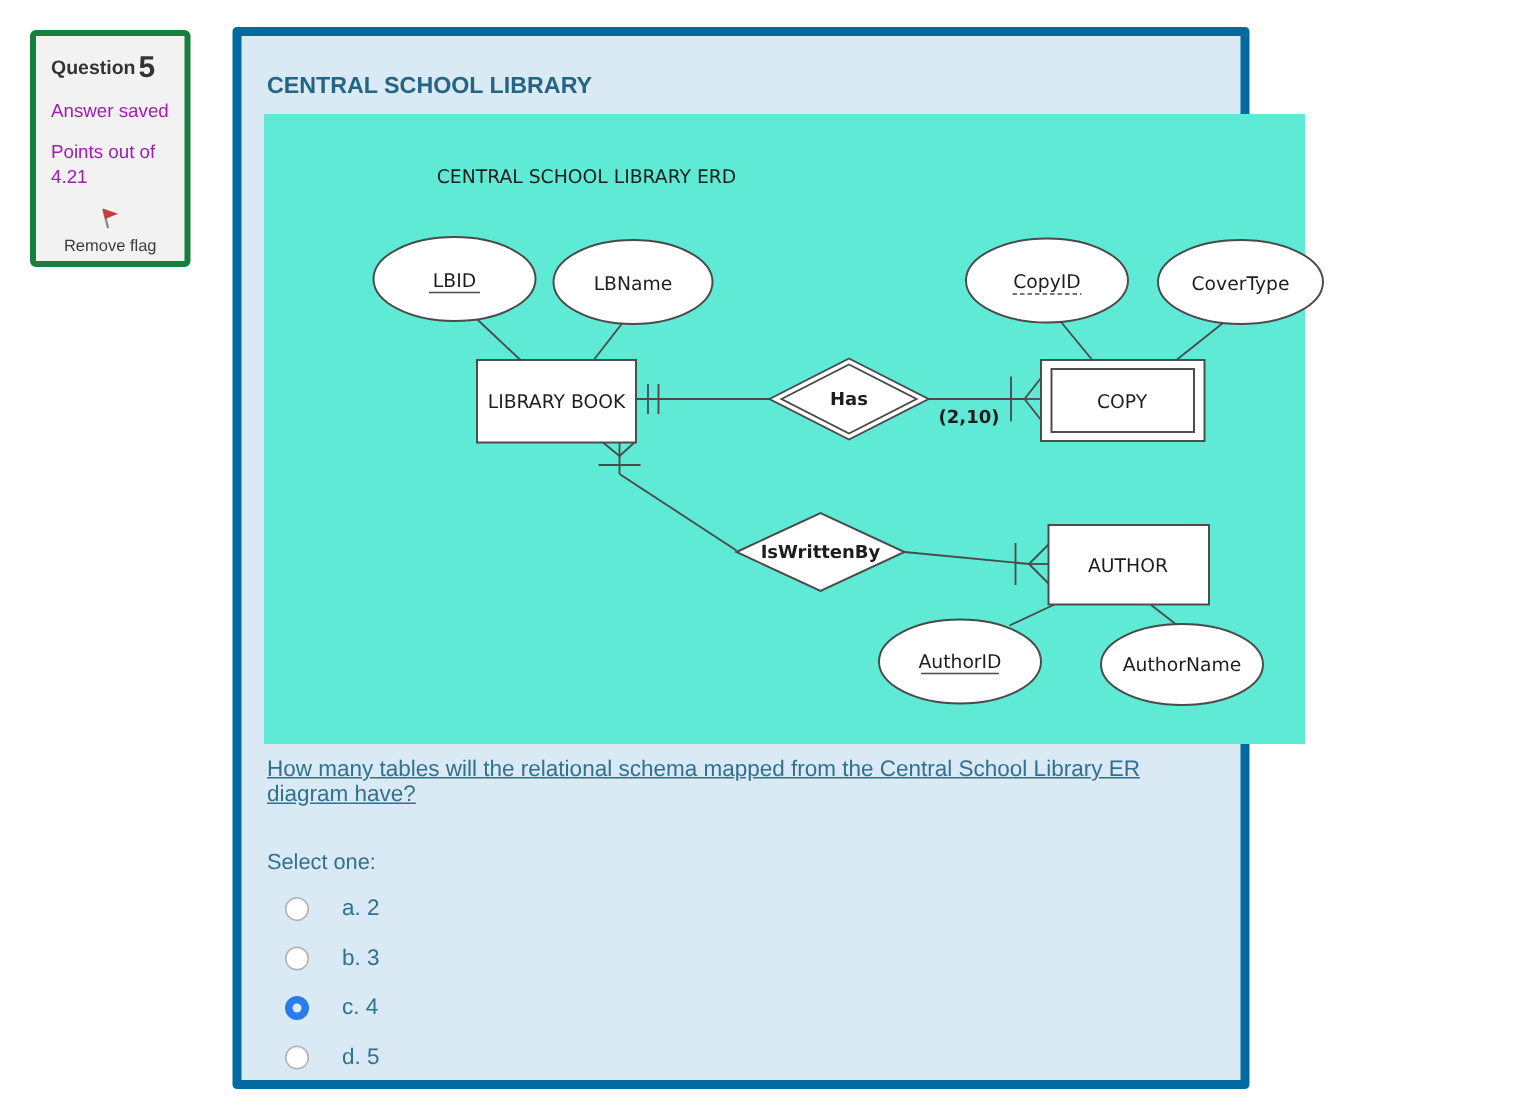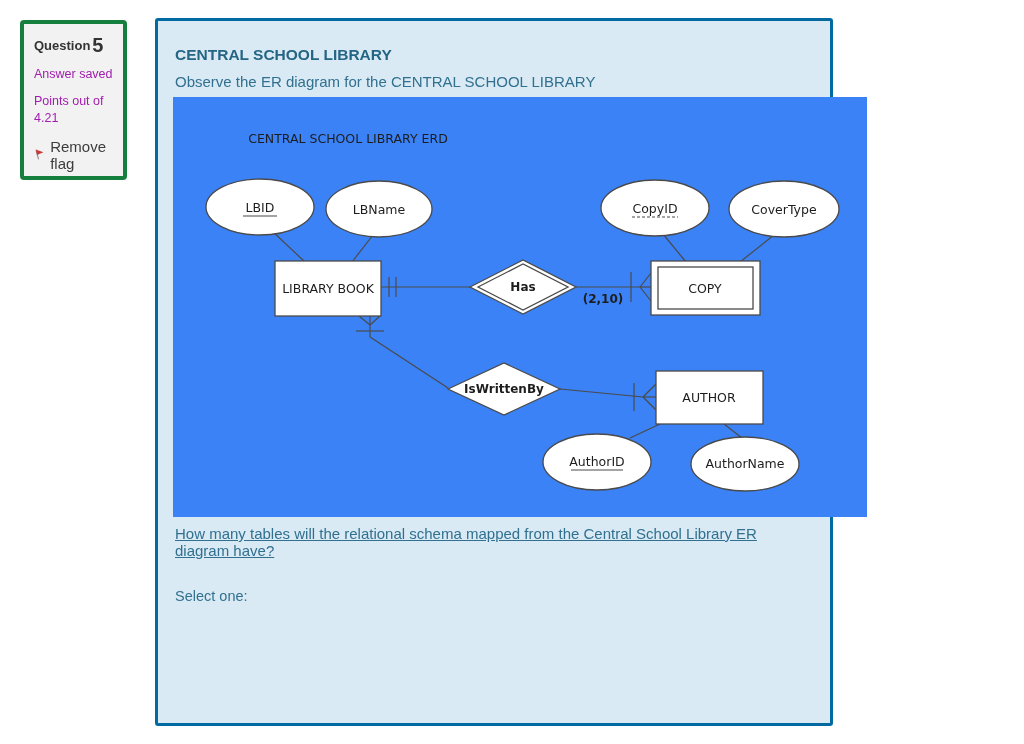--- a/index.html
+++ b/index.html
@@ -7,32 +7,32 @@
               font-family:"Liberation Sans", sans-serif; }
   .page { position:relative; width:1024px; height:744px; overflow:hidden; }
 
   
   .qinfo { position:absolute; left:20px; top:20px; width:107px; min-height:132px;
            background:#f2f2f2; border:4px solid #15803d; border-radius:4px;
            padding:10px 10px 4px 10px; color:#3c3c3c; }
   .qinfo .qhead { font-size:13px; font-weight:bold; color:#333; }
   .qinfo .qnum  { font-size:20px; font-weight:bold; vertical-align:-2px; margin-left:2px; }
   .qinfo .qline { font-size:12.5px; margin-top:9px; line-height:1.4; color:#a21caf; }
-  .qinfo .flagrow { margin-top:10px; font-size:15px; display:flex; align-items:center; gap:5px;
-                    color:#3c3c3c; cursor:pointer; }
+  .qinfo .flagrow { margin-top:10px; font-size:11px; display:flex; align-items:center; gap:5px;
+                    color:#3c3c3c; cursor:pointer;flex-direction:column; }
   .flag-svg { width:15px; height:15px; display:block; }
 
   
   .content { position:absolute; left:155px; top:18px; width:678px; height:708px;
-             background:#d9eaf5; border:3px solid #0369a1; border-radius:3px;
+             background:#d9eaf5; border:6px solid #0369a1; border-radius:3px;
              padding:25px 15px 0 15px; }
   .c-title { font-size:15.5px; font-weight:bold; color:#256584; margin:0 0 9px 2px; }
   .c-sub   { font-size:15px; color:#31708f; margin:0 0 7px 2px; }
 
-  .diagram { width:694px; height:420px; background:#3b82f6; }
+  .diagram { width:694px; height:420px; background:#5eead4;padding-left:40px; }
   .diagram svg { display:block; }
 
   .c-question { font-size:15px; color:#31708f; margin:8px 0 0 2px;text-decoration:underline; }
   .c-select   { font-size:14.5px; color:#31708f; margin:29px 0 6px 2px; }
 
   .options { margin-top:2px; }
   .opt-row { display:flex; align-items:center; height:33px; }
   .radio { width:16px; height:16px; border-radius:50%; background:#ffffff;
            border:1px solid #b0b0b0; margin-left:14px; position:relative; flex:none;
            box-shadow: inset 0 1px 1px rgba(0,0,0,0.06); cursor:pointer; }
@@ -61,21 +61,20 @@
       <svg class="flag-svg" viewBox="0 0 16 16">
         <line x1="3" y1="1.5" x2="6.5" y2="15" stroke="#8a8a8a" stroke-width="1.6"></line>
         <polygon points="2.6,1 13.5,4.8 4.4,8.6" fill="#cc3b3b"></polygon>
       </svg>
       <span>Remove flag</span>
     </div>
   </aside>
 
   <main class="content">
     <h2 class="c-title">CENTRAL SCHOOL LIBRARY</h2>
-    <p class="c-sub">Observe the ER diagram for the CENTRAL SCHOOL LIBRARY</p>
 
     <div class="diagram">
       <svg width="694" height="420" viewBox="0 0 694 420">
         <g stroke="#4a4a4a" stroke-width="1.2" fill="none">
 
           <line x1="98" y1="133" x2="132" y2="165"></line>
           <line x1="200" y1="138" x2="179" y2="165"></line>
           <line x1="490" y1="137" x2="513" y2="165"></line>
           <line x1="601" y1="138" x2="567" y2="165"></line>
 
@@ -138,14 +137,32 @@
           <text class="dtxt" x="424" y="369">AuthorID</text>
           <line x1="398" y1="373" x2="450" y2="373" stroke="#4a4a4a" stroke-width="1.1"></line>
           <text class="dtxt" x="572" y="371">AuthorName</text>
         </g>
       </svg>
     </div>
 
     <p class="c-question">How many tables will the relational schema mapped from the Central School Library ER diagram have?</p>
     <p class="c-select">Select one:</p>
 
+    <div class="options">
+      <div class="opt-row">
+        <span class="radio"></span>
+        <span class="opt-label">a. 2</span>
+      </div>
+      <div class="opt-row">
+        <span class="radio"></span>
+        <span class="opt-label">b. 3</span>
+      </div>
+      <div class="opt-row">
+        <span class="radio checked"></span>
+        <span class="opt-label">c. 4</span>
+      </div>
+      <div class="opt-row">
+        <span class="radio"></span>
+        <span class="opt-label">d. 5</span>
+      </div>
+    </div>
   </main>
 </div>
 
 </body></html>

